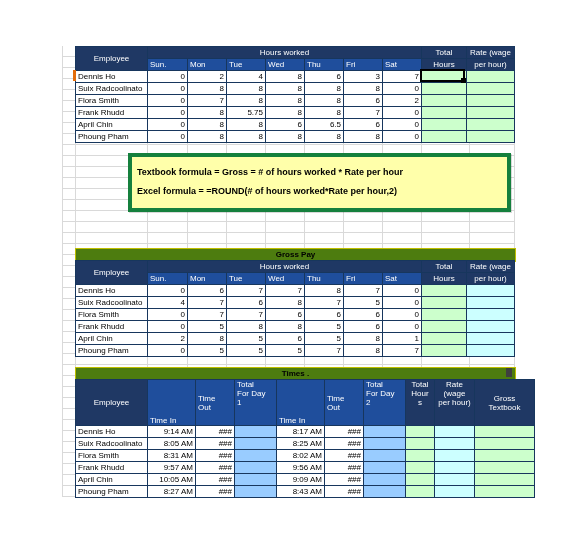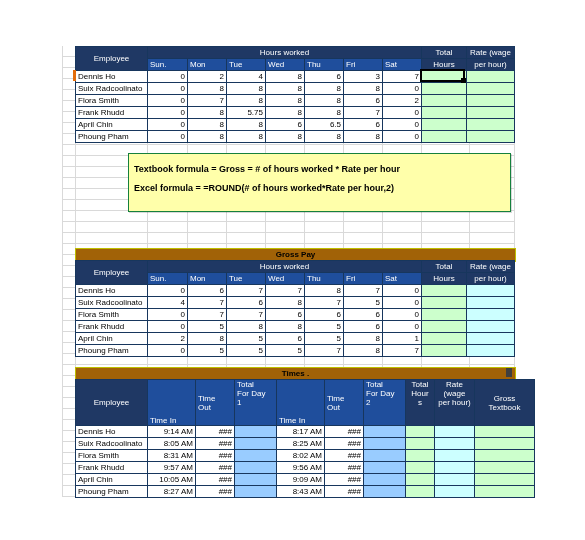--- a/index.html
+++ b/index.html
@@ -80,21 +80,21 @@
     text-align: left;
     vertical-align: bottom;
   }
   .hdr-dark.wrap, .hdr-mid.wrap {
     white-space: normal;
     line-height: 9px;
   }
 
   
   .banner {
-    background: #a16207;
+    background: #4d7c0f;
     color: #000000;
     font-weight: bold;
     text-align: center;
     border: 1px solid #bfbf00;
     height: 12px;
     line-height: 12px;
     font-size: 8px;
   }
 
   
@@ -303,21 +303,21 @@
     </tbody>
   </table>
 
   <div class="row-marker" style="left:11px; top:24px; height:11px;"></div>
 
   <div class="active-cell" style="left:358px; top:23px; width:45px; height:13px;">
     <span class="handle"></span>
   </div>
 
   <div style="position:absolute; left:66px; top:107px; width:383px; height:59px;
-              background:#ffffaa; border:1px solid #15803d;
+              background:#ffffaa; border:4px solid #15803d;
               box-shadow:1px 1px 0 rgba(0,0,0,0.15);
               font-size:9px; font-weight:bold; color:#000;
               padding:6px 5px 0 5px; box-sizing:border-box; line-height:19px;">
     <div>Textbook formula = Gross = # of hours worked * Rate per hour</div>
     <div>Excel formula = =ROUND(# of hours worked*Rate per hour,2)</div>
   </div>
 
   <div class="banner" style="position:absolute; left:13px; top:202px; width:439px;">Gross Pay</div>
 
   <table class="xl" id="t2" style="left:13px; top:214px; width:439px;">

